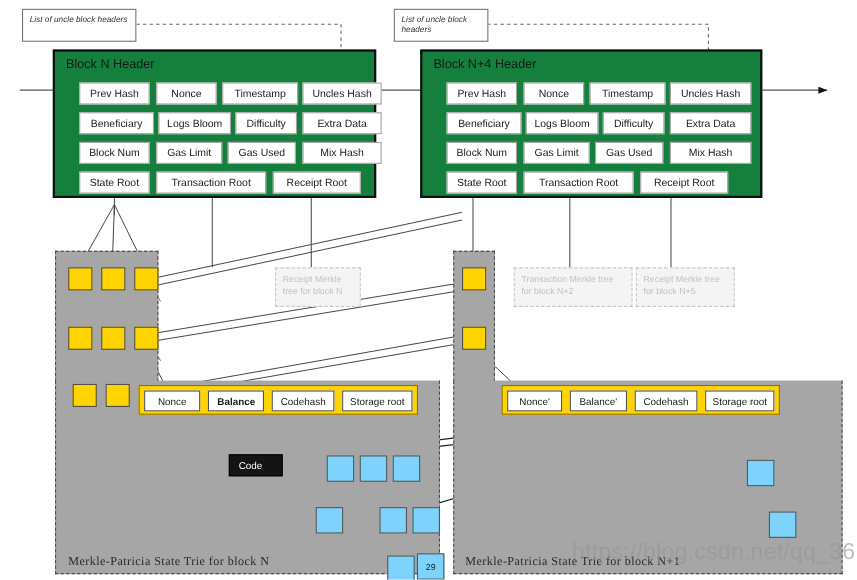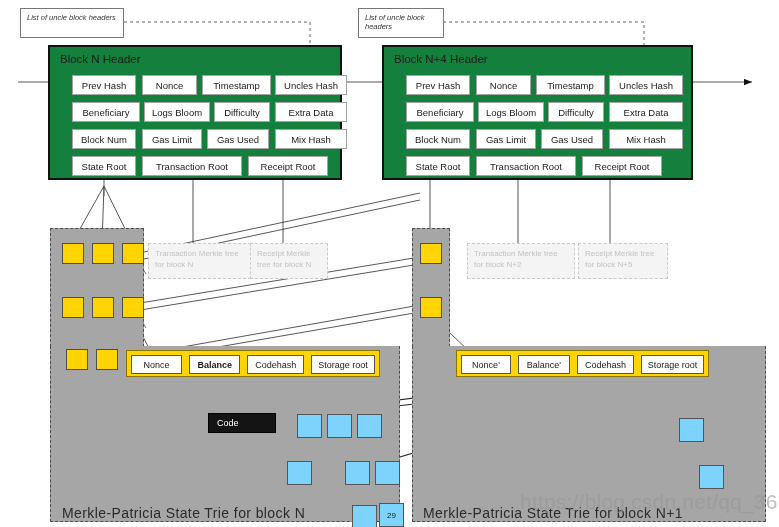--- a/index.html
+++ b/index.html
@@ -132,24 +132,25 @@
     border: 1px solid #000;
     color: #fff;
     font-size: 9px;
     display: flex;
     align-items: center;
     padding-left: 8px;
     box-sizing: border-box;
   }
   .trie-caption {
     position: absolute;
-    font-size: 14px;
+    font-size: 11px;
     color: #2b2b2b;
     white-space: nowrap;
     letter-spacing: .4px;
+    font-family: Liberation Serif, serif;
   }
   .watermark {
     position: absolute;
     font-size: 21px;
     color: rgba(150,150,150,.62);
     white-space: nowrap;
     letter-spacing: .2px;
   }
 </style>
 </head>
@@ -344,23 +345,20 @@
     <div class="fld" style="left:92px;  top:109px; width:98px;">Transaction Root</div>
     <div class="fld" style="left:198px; top:109px; width:78px;">Receipt Root</div>
   </div>
 
   <div class="grey-panel no-bottom" style="left:50px; top:228px; width:92px; height:118px;"></div>
   <div class="grey-panel no-top" style="left:50px; top:346px; width:348px; height:175px;"></div>
 
   <div class="grey-panel no-bottom" style="left:412px; top:228px; width:36px; height:118px;"></div>
   <div class="grey-panel no-top" style="left:412px; top:346px; width:352px; height:175px;"></div>
 
-  <div class="faded-box" style="left:148px; top:243px; width:108px; height:36px;">
-    <span>Transaction Merkle tree for block N</span>
-  </div>
   <div class="faded-box" style="left:250px; top:243px; width:78px; height:36px;">
     <span>Receipt Merkle tree for block N</span>
   </div>
   <div class="faded-box" style="left:467px; top:243px; width:108px; height:36px;">
     <span>Transaction Merkle tree for block N+2</span>
   </div>
   <div class="faded-box" style="left:578px; top:243px; width:90px; height:36px;">
     <span>Receipt Merkle tree for block N+5</span>
   </div>
 
@@ -383,21 +381,21 @@
     <div class="cell" style="width:68px;">Storage root</div>
   </div>
 
   <div class="acct" style="left:456px; top:350px; width:253px; height:27px;">
     <div class="cell" style="width:52px;">Nonce'</div>
     <div class="cell" style="width:54px;">Balance'</div>
     <div class="cell" style="width:60px;">Codehash</div>
     <div class="cell" style="width:66px;">Storage root</div>
   </div>
 
-  <div class="code-box" style="left:208px; top:413px; width:68px; height:20px;text-align:right;">
+  <div class="code-box" style="left:208px; top:413px; width:49px; height:20px;text-align:right;">
     <span>Code</span>
   </div>
 
   <div class="gnode" style="left:297px; top:414px;"></div>
   <div class="gnode" style="left:327px; top:414px;"></div>
   <div class="gnode" style="left:357px; top:414px;"></div>
   <div class="gnode" style="left:287px; top:461px;"></div>
   <div class="gnode" style="left:345px; top:461px;"></div>
   <div class="gnode" style="left:375px; top:461px;"></div>
   <div class="gnode" style="left:352px; top:505px;"></div>

